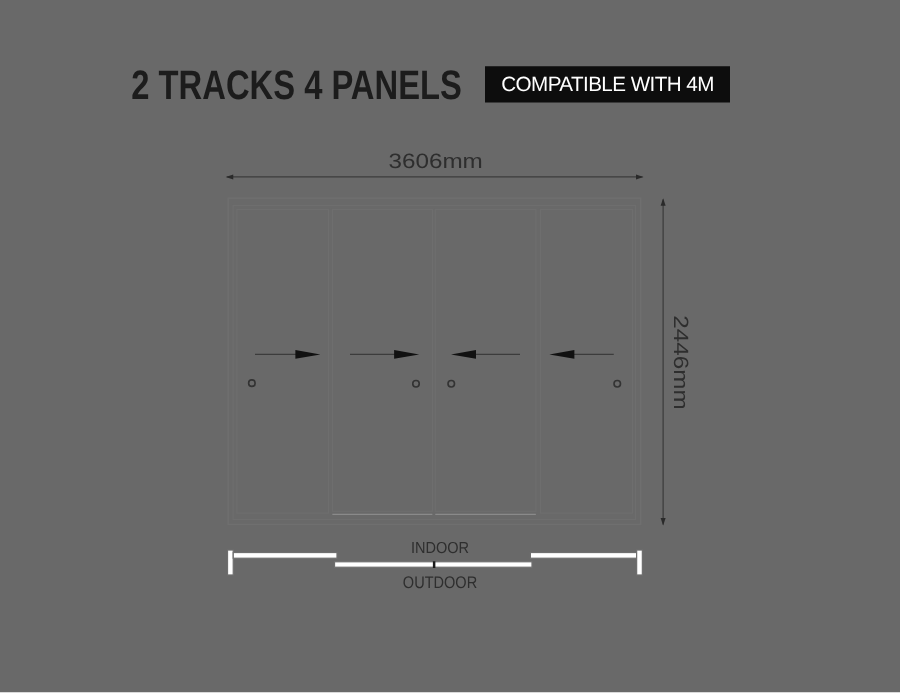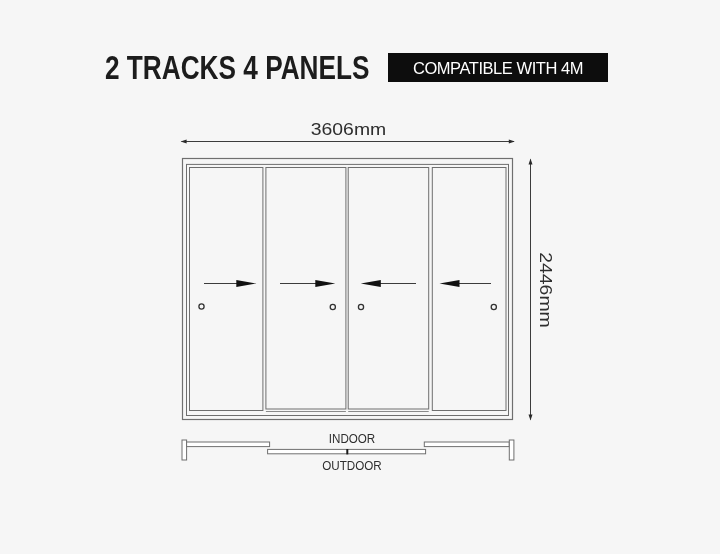--- a/index.html
+++ b/index.html
@@ -1,21 +1,21 @@
 <!DOCTYPE html>
 <html><head>
 <meta charset="utf-8">
 <style>
   html,body{margin:0;padding:0;background:#ffffff;-webkit-font-smoothing:antialiased;}
-  #canvas{position:relative;width:720px;height:554px;background:#fef9c3;overflow:hidden;
+  #canvas{position:relative;width:720px;height:554px;background:#a16207;overflow:hidden;
           font-family:"Liberation Sans", sans-serif;filter:grayscale(1);text-decoration:underline;}
   #title{position:absolute;left:104.8px;top:52.7px;font-size:33px;font-weight:bold;
          color:#1c1c1c;white-space:nowrap;line-height:30px;
          transform:scaleX(0.794);transform-origin:0 0;}
-  #badge{position:absolute;left:388px;top:53px;width:220px;height:29px;background:#0d0d0d;
+  #badge{position:absolute;left:388px;top:53px;width:196px;height:29px;background:#0d0d0d;
          color:#ffffff;font-size:16.5px;letter-spacing:-0.45px;text-align:center;
          line-height:31px;white-space:nowrap;}
   svg{position:absolute;left:0;top:0;}
 </style>
 </head>
 <body>
 <div id="canvas">
 
   <div id="title">2 TRACKS 4 PANELS</div>
 

